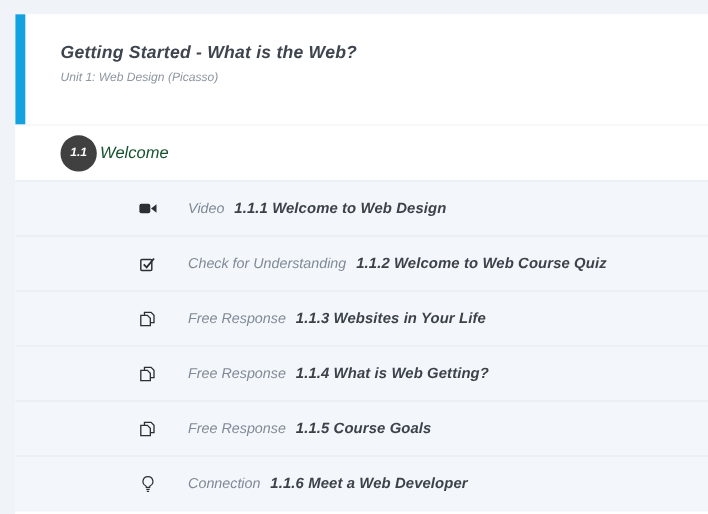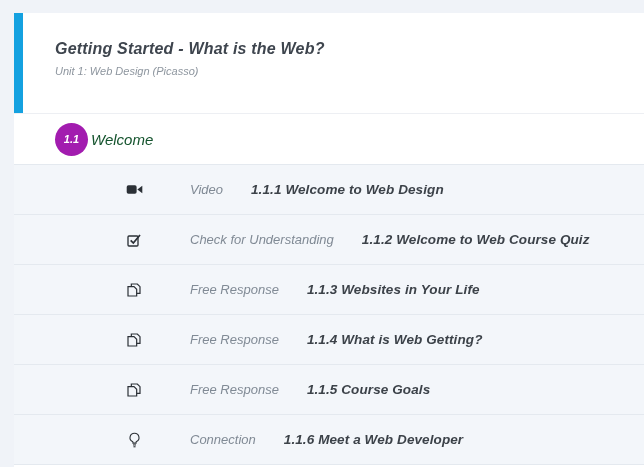--- a/index.html
+++ b/index.html
@@ -28,34 +28,33 @@
   }
   .page-subtitle {
     margin-top:7px; font-size:11px; color:#8e969f;
   }
   
   .section-header {
     height:51px; background:#ffffff; border-top:1px solid #edeff3;
     display:flex; align-items:center; padding-left:41px;
   }
   .section-badge {
-    width:33px; height:33px; border-radius:50%; background:#a21caf;
+    width:33px; height:33px; border-radius:50%; background:#404040;
     color:#ffffff; font-size:11px; font-weight:bold;
     display:flex; align-items:center; justify-content:center;
     flex:0 0 33px;
   }
   .section-title {
     margin-left:3px; font-size:15px; color:#14532d;
   }
   
   .lesson-row {
     height:50px; background:#f3f6fa; border-top:1px solid #e4e9ef;
     display:flex; align-items:center; padding-left:107px;
     cursor:pointer;
-    gap:19px;
   }
   .lesson-rows { border-bottom:1px solid #e4e9ef; }
   .lesson-icon {
     width:26px; display:flex; align-items:center; justify-content:center;
     flex:0 0 26px; color:#2b3036;
   }
   .lesson-icon svg { display:block; }
   .lesson-type {
     margin-left:24px; font-size:13px; color:#808a95; white-space:nowrap;
   }

